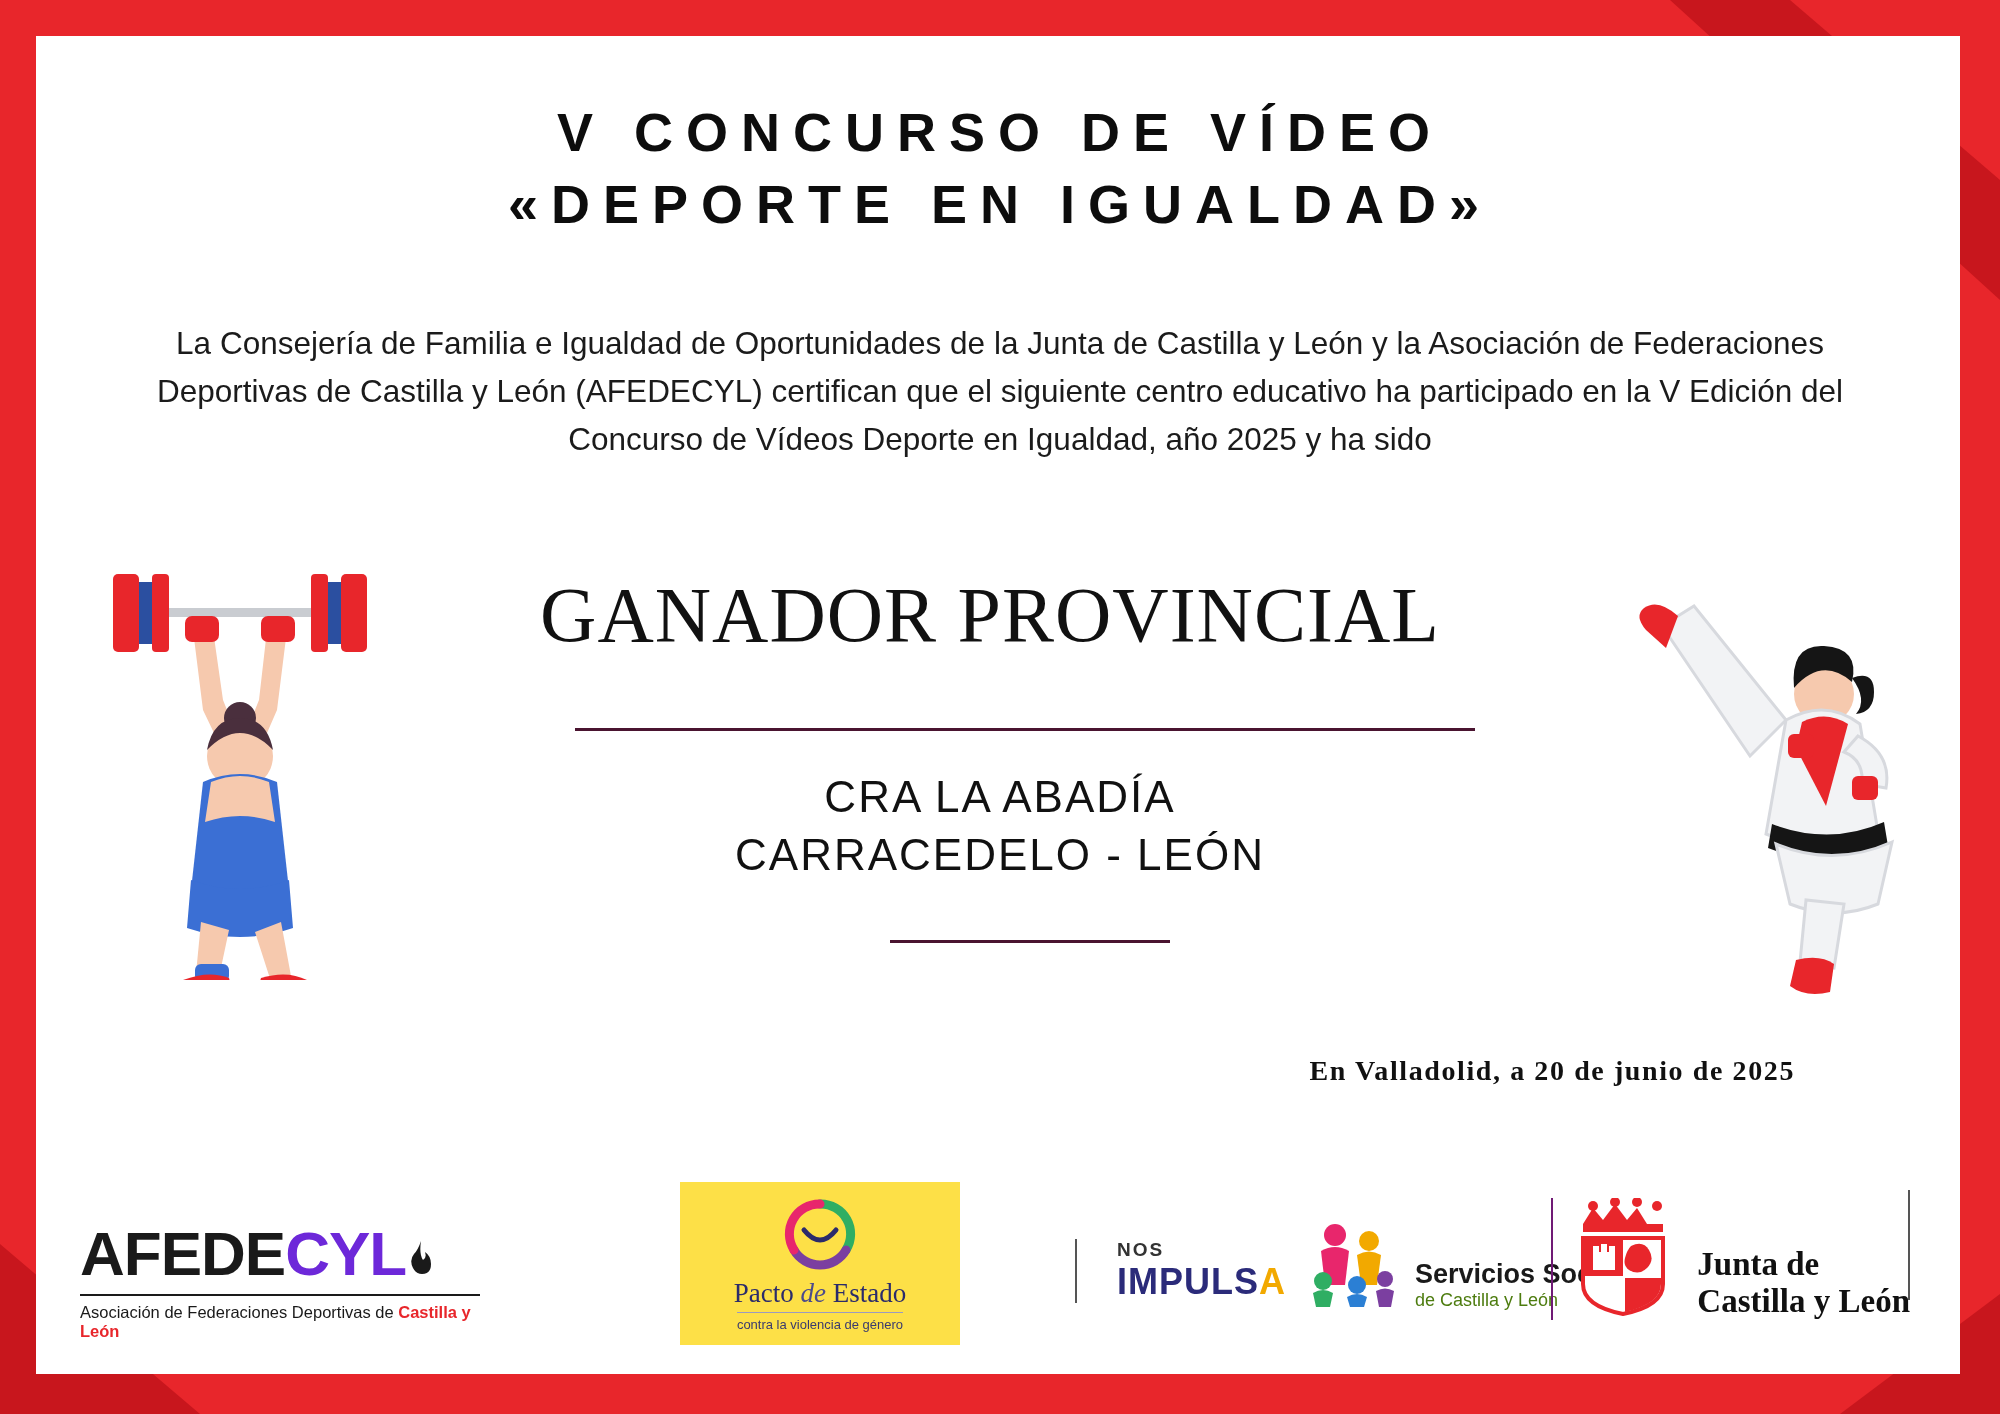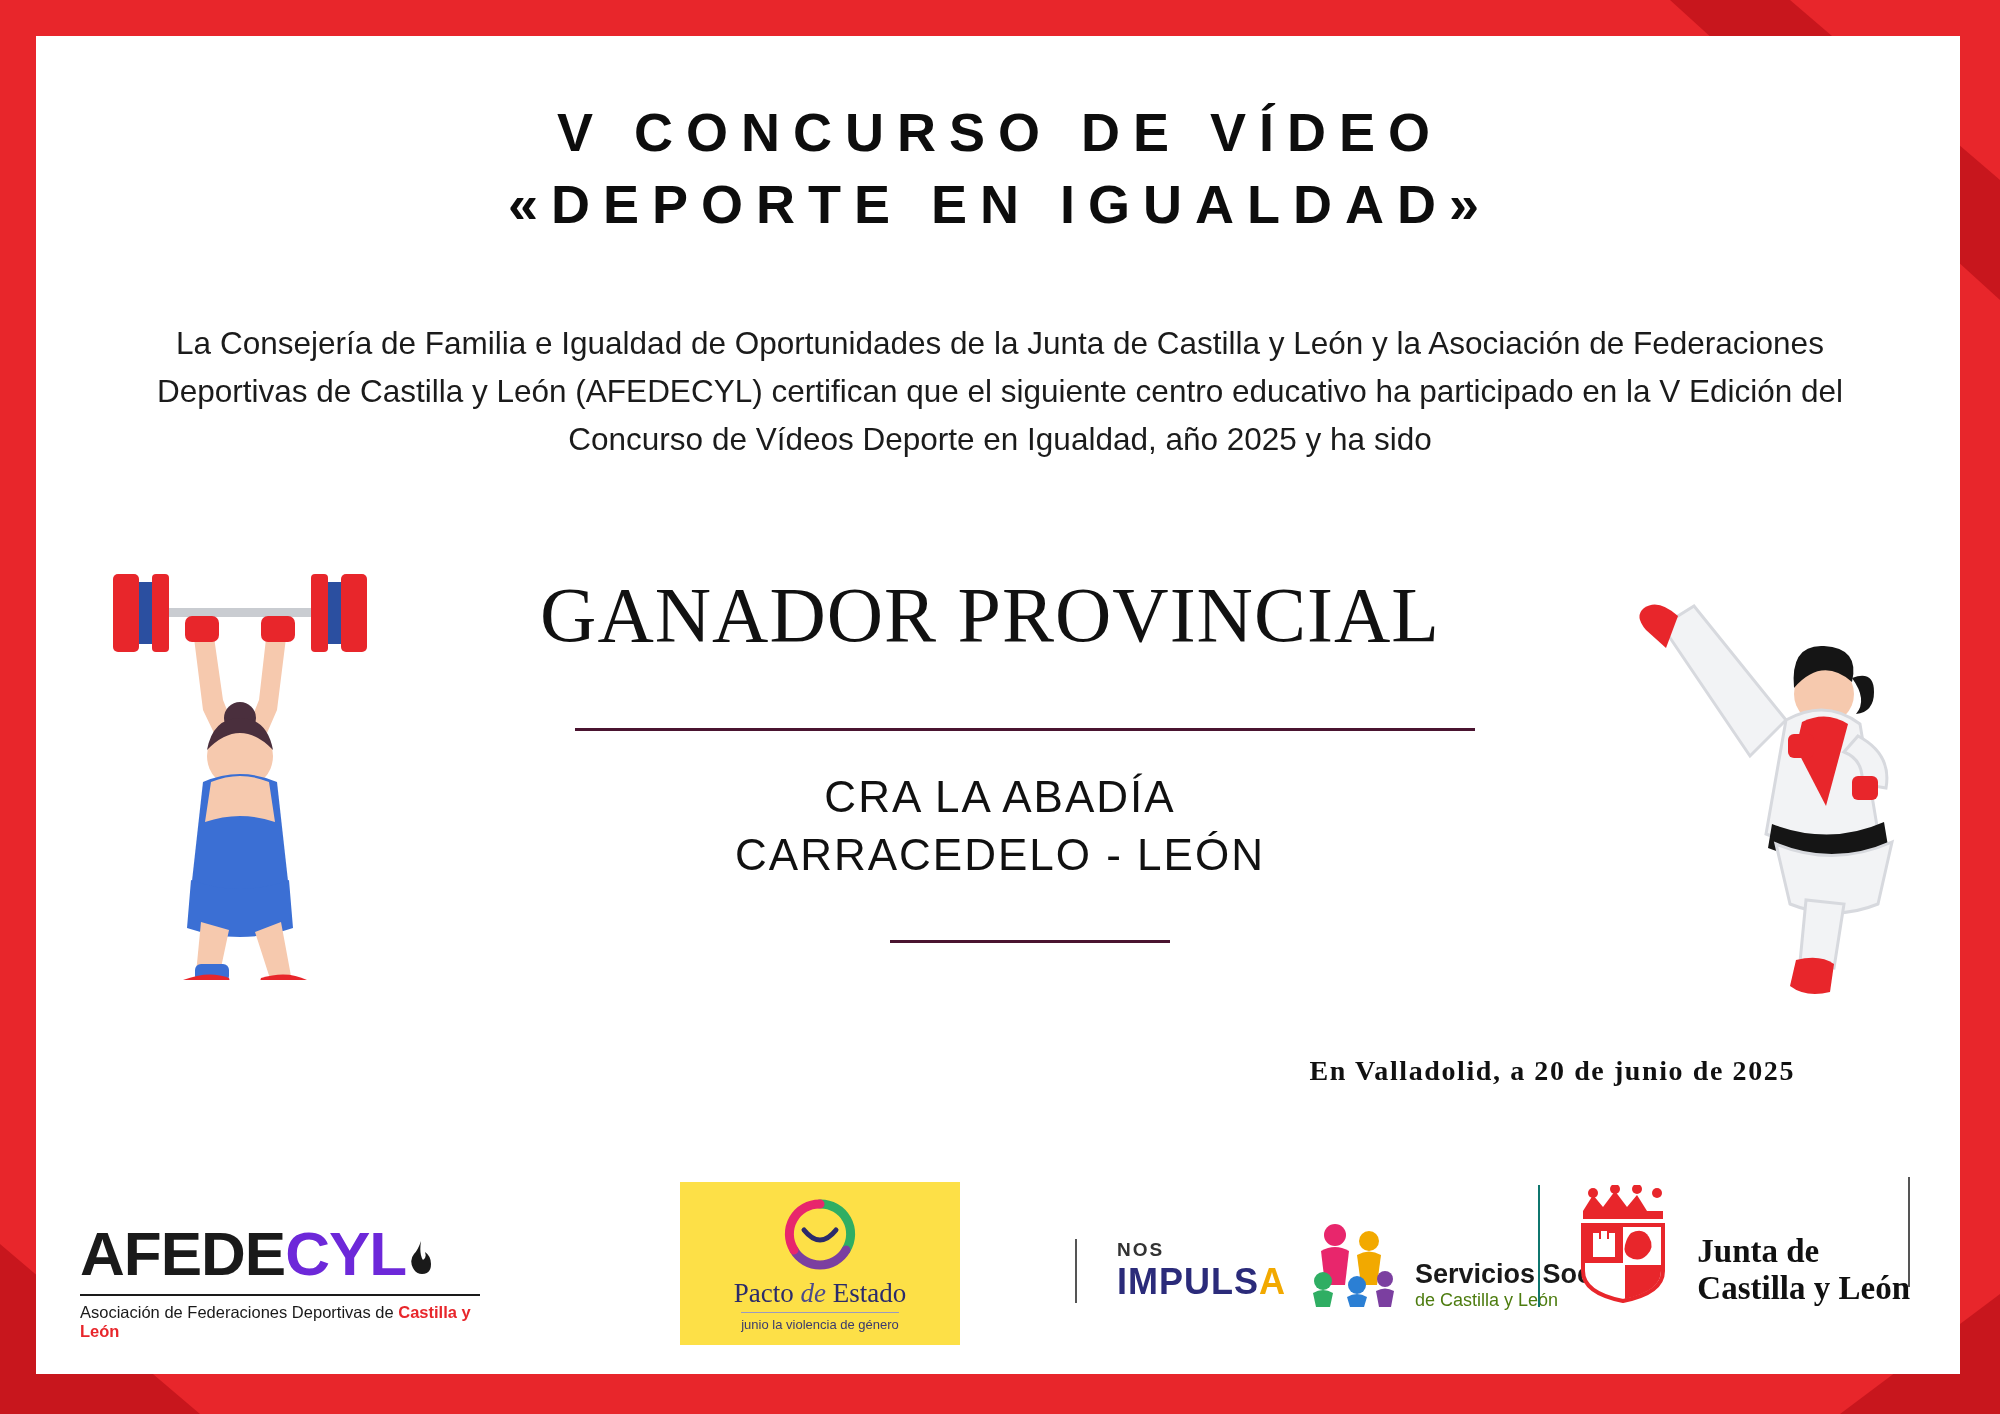--- a/index.html
+++ b/index.html
@@ -280,23 +280,23 @@
   }
   .ss-text-sub {
     font-size: 18px;
     color: #4d7c0f;
     margin-top: 0;
   }
 
   
   .logo-junta {
     right: 30px;
-    bottom: 42px;
-    padding-left: 29px;
-    border-left: 2px solid #0f766e;
+    bottom: 29px;
+    padding-left: 16px;
+    border-left: 2px solid #701a75;
   }
   .junta-text {
     font-family: "Liberation Serif", serif;
     font-weight: bold;
     font-size: 33px;
     line-height: 1.12;
     color: #111;
   }
   .junta-right-rule {
     position: absolute;
@@ -423,21 +423,21 @@
         <svg viewBox="0 0 120 74" width="120" height="74">
           <path d="M60 8 a30 30 0 0 1 26 46" fill="none" stroke="#2fae63" stroke-width="9" stroke-linecap="round"></path>
           <path d="M86 54 a30 30 0 0 1 -52 0" fill="none" stroke="#7b3fa0" stroke-width="9" stroke-linecap="round"></path>
           <path d="M34 54 a30 30 0 0 1 26 -46" fill="none" stroke="#e8266c" stroke-width="9" stroke-linecap="round"></path>
           <path d="M44 34 q16 20 32 0" fill="none" stroke="#2b2b6b" stroke-width="5" stroke-linecap="round"></path>
         </svg>
       </div>
       <div class="pacto-title">
         <span>Pacto </span><span class="de">de</span><span> Estado</span>
       </div>
-      <div class="pacto-sub">junio la violencia de género</div>
+      <div class="pacto-sub">contra la violencia de género</div>
     </div>
 
     <div class="logo logo-nos">
       <div class="nos-top">NOS</div>
       <div class="nos-main">
         <span>IMPULS</span><span class="a">A</span>
       </div>
     </div>
 
     <div class="logo logo-ss">

